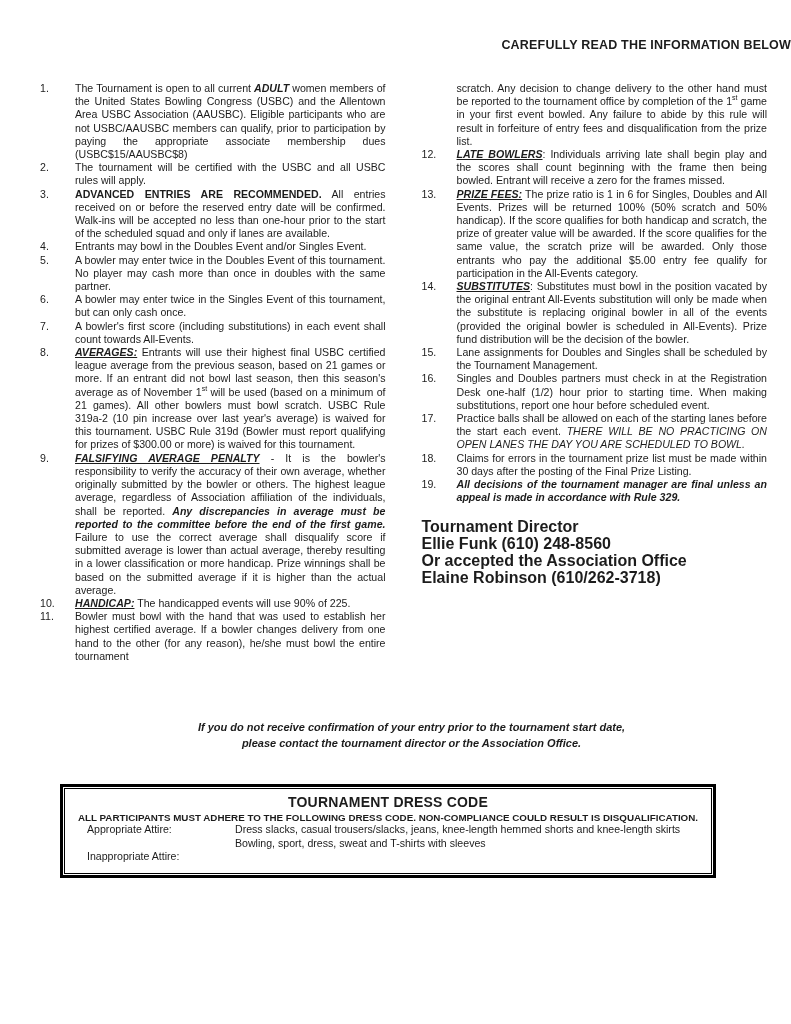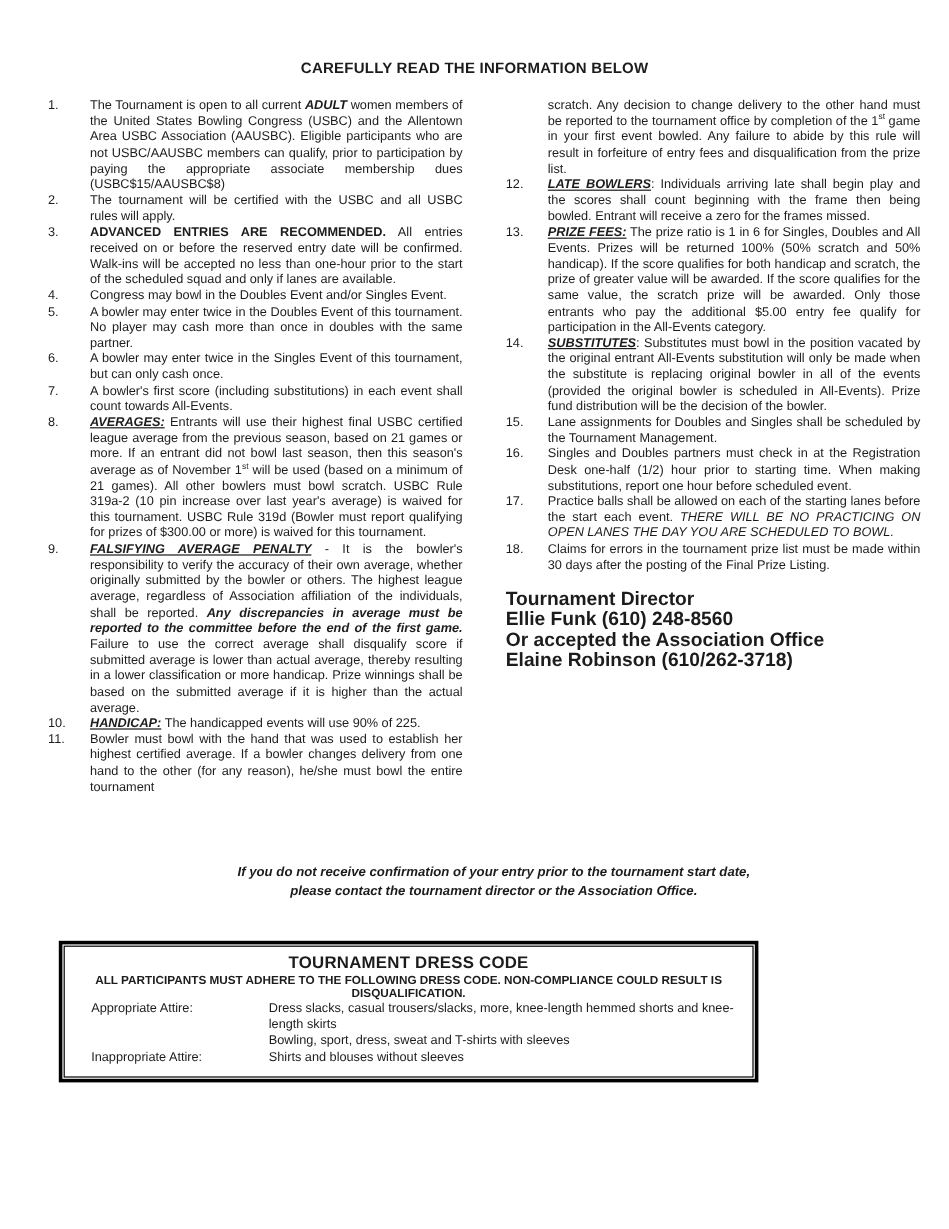--- a/index.html
+++ b/index.html
@@ -6,22 +6,22 @@
   html, body { background: #ffffff; }
   body {
     width: 791px; height: 1024px;
     position: relative;
     font-family: "Liberation Sans", sans-serif;
     color: #1c1c1c;
     overflow: hidden;
   }
   .doc-title {
     position: absolute;
-    top: 50px; left: 0; width: 100%;
-    text-align: center;
+    top: 38px; left: 0; width: 100%;
+    text-align: right;
     font-weight: bold;
     font-size: 12.5px;
     letter-spacing: 0.2px;
   }
   .columns {
     position: absolute;
     top: 82px; left: 40px;
     width: 727px;
     display: flex;
     gap: 36px;
@@ -56,22 +56,22 @@
     top: 719px; left: 0; width: 100%;
     text-align: center;
     font-weight: bold;
     font-style: italic;
     font-size: 11px;
     line-height: 16px;
     margin-left: 16px;
   }
   .dress-box {
     position: absolute;
-    top: 784px; left: 49px;
-    width: 583px;
+    top: 784px; left: 60px;
+    width: 656px;
     border: 3px solid #000;
     padding: 1px;
   }
   .dress-box-inner {
     border: 1px solid #000;
     padding: 5px 12px 9px 12px;
   }
   .dress-title {
     text-align: center;
     font-weight: bold;
@@ -109,21 +109,21 @@
       <div class="rule-item">
         <div class="rule-num">2.</div>
         <div class="rule-text"><span class="">The tournament will be certified with the USBC and all USBC rules will apply.</span></div>
       </div>
       <div class="rule-item">
         <div class="rule-num">3.</div>
         <div class="rule-text"><span class="b ">ADVANCED ENTRIES ARE RECOMMENDED.</span><span class=""> All entries received on or before the reserved entry date will be confirmed. Walk-ins will be accepted no less than one-hour prior to the start of the scheduled squad and only if lanes are available.</span></div>
       </div>
       <div class="rule-item">
         <div class="rule-num">4.</div>
-        <div class="rule-text"><span class="">Congress may bowl in the Doubles Event and/or Singles Event.</span></div>
+        <div class="rule-text"><span class="">Entrants may bowl in the Doubles Event and/or Singles Event.</span></div>
       </div>
       <div class="rule-item">
         <div class="rule-num">5.</div>
         <div class="rule-text"><span class="">A bowler may enter twice in the Doubles Event of this tournament. No player may cash more than once in doubles with the same partner.</span></div>
       </div>
       <div class="rule-item">
         <div class="rule-num">6.</div>
         <div class="rule-text"><span class="">A bowler may enter twice in the Singles Event of this tournament, but can only cash once.</span></div>
       </div>
       <div class="rule-item">
@@ -173,20 +173,24 @@
           <div class="rule-num">16.</div>
           <div class="rule-text"><span class="">Singles and Doubles partners must check in at the Registration Desk one-half (1/2) hour prior to starting time. When making substitutions, report one hour before scheduled event.</span></div>
         </div>
         <div class="rule-item">
           <div class="rule-num">17.</div>
           <div class="rule-text"><span class="">Practice balls shall be allowed on each of the starting lanes before the start each event. </span><span class="i ">THERE WILL BE NO PRACTICING ON OPEN LANES THE DAY YOU ARE SCHEDULED TO BOWL.</span></div>
         </div>
         <div class="rule-item">
           <div class="rule-num">18.</div>
           <div class="rule-text"><span class="">Claims for errors in the tournament prize list must be made within 30 days after the posting of the Final Prize Listing.</span></div>
+        </div>
+        <div class="rule-item">
+          <div class="rule-num">19.</div>
+          <div class="rule-text"><span class="b i ">All decisions of the tournament manager are final unless an appeal is made in accordance with Rule 329.</span></div>
         </div>
       </div>
     <div class="director-block">
       <div>Tournament Director</div>
       <div>Ellie Funk  (610) 248-8560</div>
       <div>Or accepted the Association Office</div>
       <div>Elaine Robinson (610/262-3718)</div>
     </div>
   </div>
 </div>
@@ -197,25 +201,24 @@
 </div>
 
 <div class="dress-box">
   <div class="dress-box-inner">
     <div class="dress-title">TOURNAMENT DRESS CODE</div>
     <div class="dress-subtitle">ALL PARTICIPANTS MUST ADHERE TO THE FOLLOWING DRESS CODE. NON-COMPLIANCE COULD RESULT IS DISQUALIFICATION.</div>
     <div class="attire-rows">
         <div class="attire-row">
           <div class="attire-label">Appropriate Attire:</div>
           <div class="attire-lines">
-            <div class="attire-line">Dress slacks, casual trousers/slacks, more, knee-length hemmed shorts and knee-length skirts</div>
+            <div class="attire-line">Dress slacks, casual trousers/slacks, jeans, knee-length hemmed shorts and knee-length skirts</div>
             <div class="attire-line">Bowling, sport, dress, sweat and T-shirts with sleeves</div>
           </div>
         </div>
         <div class="attire-row">
           <div class="attire-label">Inappropriate Attire:</div>
           <div class="attire-lines">
-            <div class="attire-line">Shirts and blouses without sleeves</div>
           </div>
         </div>
       </div>
   </div>
 </div>
 
 </body></html>

